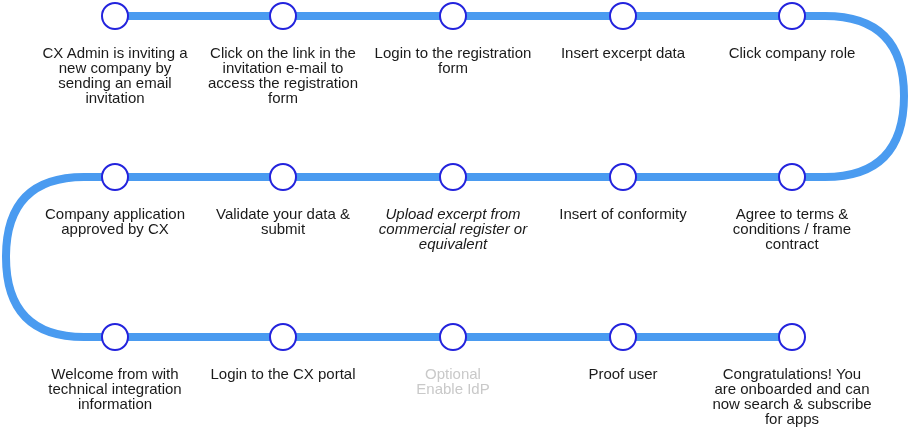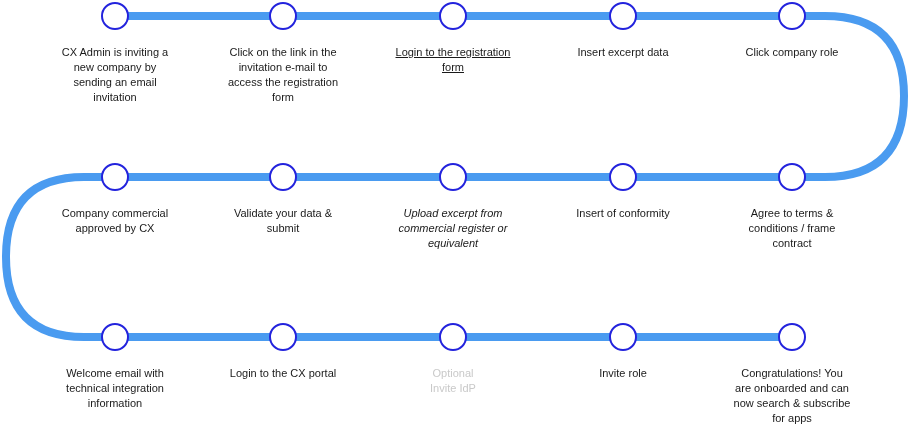--- a/index.html
+++ b/index.html
@@ -40,21 +40,21 @@
     border-radius: 50%;
     background: #ffffff;
     box-sizing: border-box;
   }
   .node-label {
     position: absolute;
     left: 50%;
     transform: translateX(-50%);
     width: 168px;
     text-align: center;
-    font-size: 11px;
+    font-size: 15px;
     line-height: 15px;
     color: #1a1a1a;
     white-space: pre-line;
   }
   .node-label.muted {
     color: #c9c9c9;
   }
 </style>
 </head>
 <body>
@@ -81,34 +81,34 @@
       </div>
       <div class="node" style="left: 283px; top: 16px;">
         <div class="node-marker" style="width: 28px; height: 28px; border: 2px solid rgb(35, 35, 221); background: rgb(255, 255, 255);"></div>
         <div class="node-label" style="top: 29px; color: rgb(26, 26, 26);">Click on the link in the
 invitation e-mail to
 access the registration
 form</div>
       </div>
       <div class="node" style="left: 453px; top: 16px;">
         <div class="node-marker" style="width: 28px; height: 28px; border: 2px solid rgb(35, 35, 221); background: rgb(255, 255, 255);"></div>
-        <div class="node-label" style="top: 29px; color: rgb(26, 26, 26); text-decoration: underline;">Login to the registration
+        <div class="node-label" style="top: 29px; color: rgb(26, 26, 26);">Login to the registration
 form</div>
       </div>
       <div class="node" style="left: 623px; top: 16px;">
         <div class="node-marker" style="width: 28px; height: 28px; border: 2px solid rgb(35, 35, 221); background: rgb(255, 255, 255);"></div>
         <div class="node-label" style="top: 29px; color: rgb(26, 26, 26);">Insert excerpt data</div>
       </div>
       <div class="node" style="left: 792px; top: 16px;">
         <div class="node-marker" style="width: 28px; height: 28px; border: 2px solid rgb(35, 35, 221); background: rgb(255, 255, 255);"></div>
         <div class="node-label" style="top: 29px; color: rgb(26, 26, 26);">Click company role</div>
       </div>
       <div class="node" style="left: 115px; top: 177px;">
         <div class="node-marker" style="width: 28px; height: 28px; border: 2px solid rgb(35, 35, 221); background: rgb(255, 255, 255);"></div>
-        <div class="node-label" style="top: 29px; color: rgb(26, 26, 26);">Company commercial
+        <div class="node-label" style="top: 29px; color: rgb(26, 26, 26);">Company application
 approved by CX</div>
       </div>
       <div class="node" style="left: 283px; top: 177px;">
         <div class="node-marker" style="width: 28px; height: 28px; border: 2px solid rgb(35, 35, 221); background: rgb(255, 255, 255);"></div>
         <div class="node-label" style="top: 29px; color: rgb(26, 26, 26);">Validate your data &amp;
 submit</div>
       </div>
       <div class="node" style="left: 453px; top: 177px;">
         <div class="node-marker" style="width: 28px; height: 28px; border: 2px solid rgb(35, 35, 221); background: rgb(255, 255, 255);"></div>
         <div class="node-label" style="top: 29px; color: rgb(26, 26, 26); font-style: italic;">Upload excerpt from
@@ -120,36 +120,36 @@
         <div class="node-label" style="top: 29px; color: rgb(26, 26, 26);">Insert of conformity</div>
       </div>
       <div class="node" style="left: 792px; top: 177px;">
         <div class="node-marker" style="width: 28px; height: 28px; border: 2px solid rgb(35, 35, 221); background: rgb(255, 255, 255);"></div>
         <div class="node-label" style="top: 29px; color: rgb(26, 26, 26);">Agree to terms &amp;
 conditions / frame
 contract</div>
       </div>
       <div class="node" style="left: 115px; top: 337px;">
         <div class="node-marker" style="width: 28px; height: 28px; border: 2px solid rgb(35, 35, 221); background: rgb(255, 255, 255);"></div>
-        <div class="node-label" style="top: 29px; color: rgb(26, 26, 26);">Welcome email with
+        <div class="node-label" style="top: 29px; color: rgb(26, 26, 26);">Welcome from with
 technical integration
 information</div>
       </div>
       <div class="node" style="left: 283px; top: 337px;">
         <div class="node-marker" style="width: 28px; height: 28px; border: 2px solid rgb(35, 35, 221); background: rgb(255, 255, 255);"></div>
         <div class="node-label" style="top: 29px; color: rgb(26, 26, 26); text-align: center;">Login to the CX portal</div>
       </div>
       <div class="node" style="left: 453px; top: 337px;">
         <div class="node-marker" style="width: 28px; height: 28px; border: 2px solid rgb(35, 35, 221); background: rgb(255, 255, 255);"></div>
         <div class="node-label muted" style="top: 29px; color: rgb(201, 201, 201);">Optional
-Invite IdP</div>
+Enable IdP</div>
       </div>
       <div class="node" style="left: 623px; top: 337px;">
         <div class="node-marker" style="width: 28px; height: 28px; border: 2px solid rgb(35, 35, 221); background: rgb(255, 255, 255);"></div>
-        <div class="node-label" style="top: 29px; color: rgb(26, 26, 26);">Invite role</div>
+        <div class="node-label" style="top: 29px; color: rgb(26, 26, 26);">Proof user</div>
       </div>
       <div class="node" style="left: 792px; top: 337px;">
         <div class="node-marker" style="width: 28px; height: 28px; border: 2px solid rgb(35, 35, 221); background: rgb(255, 255, 255);"></div>
         <div class="node-label" style="top: 29px; color: rgb(26, 26, 26);">Congratulations! You
 are onboarded and can
 now search &amp; subscribe
 for apps</div>
       </div>
     </div>
 

